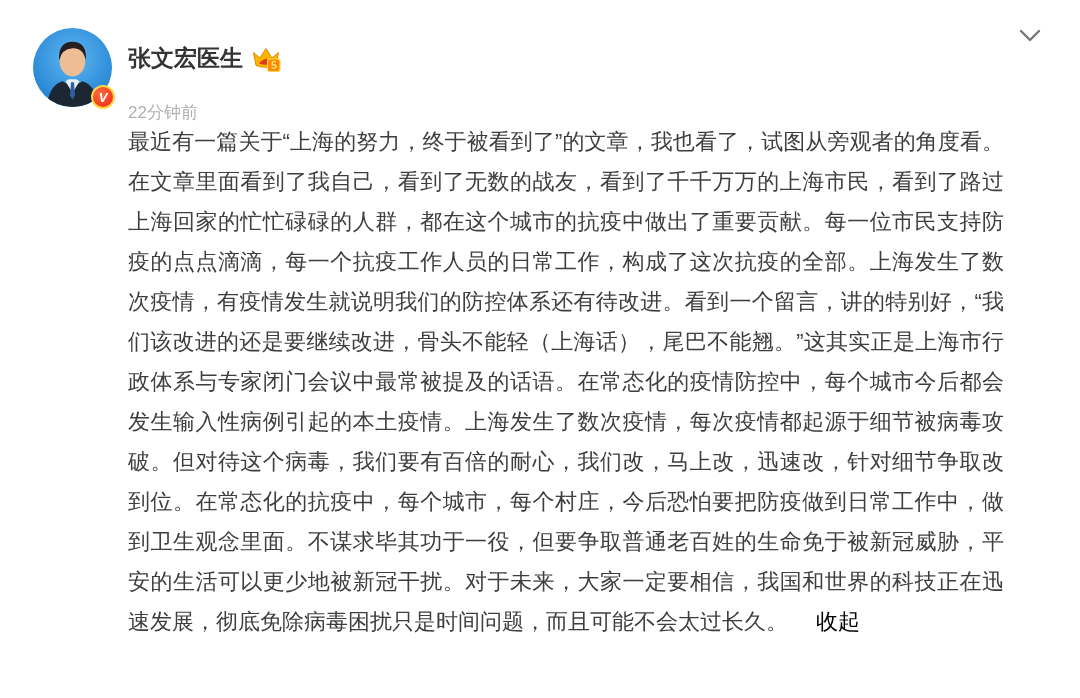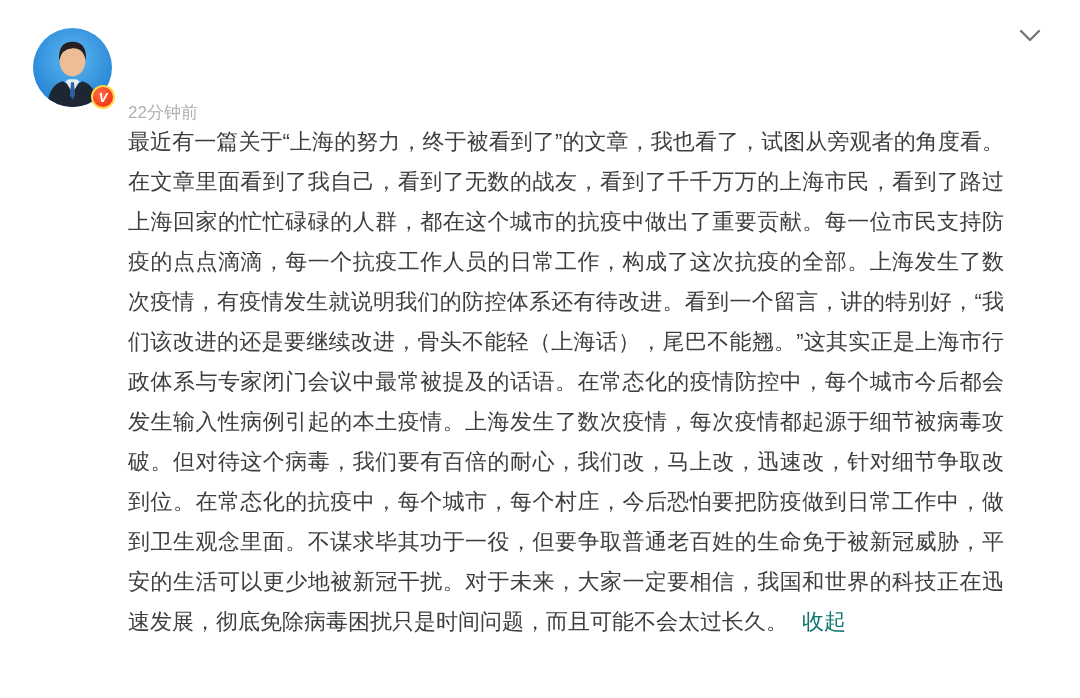--- a/index.html
+++ b/index.html
@@ -51,22 +51,22 @@
 
   
   .post-body {
     position: absolute; left: 128px; top: 122px;
     width: 876px;
     font-size: 22px; line-height: 40px;
     color: #3e3e3e;
     text-align: justify;
   }
   .collapse-link {
-    color: #0f766e; text-decoration: none; cursor: pointer;
-    margin-left: 14px; white-space: nowrap;
+    color: #000000; text-decoration: none; cursor: pointer;
+    margin-left: 28px; white-space: nowrap;
   }
 </style>
 </head>
 <body>
 
 <div class="post">
 
   <div class="post-header">
 
     <div class="avatar-wrap">
@@ -82,20 +82,31 @@
           <path d="M14 80 Q16 58 30 54 L40 60 L50 54 Q64 58 66 80 Z" fill="#1d2733"></path>
           <path d="M33 54 L40 66 L47 54 L44 52 L36 52 Z" fill="#e9eef2"></path>
           <path d="M38.5 55 L41.5 55 L42.5 68 L40 72.5 L37.5 68 Z" fill="#2e5fa3"></path>
           <ellipse cx="40" cy="34" rx="13" ry="15" fill="#edbd96"></ellipse>
           <path d="M26.5 33 Q25 14 40 14 Q55 14 53.5 33 Q51 20 40 20.5 Q29 21 26.5 33 Z" fill="#262020"></path>
         </svg>
       </span>
       <span class="v-badge">V</span>
     </div>
 
+    <div class="name-row">
+      <span class="username">张文宏医生</span>
+      <span class="crown">
+        <svg width="30" height="27" viewBox="0 0 30 27" xmlns="http://www.w3.org/2000/svg">
+          <path d="M2.5 6.5 L9 12 L15 2.5 L21 12 L27.5 6.5 L25 19.5 Q15 23 5 19.5 Z" fill="#ffb400" stroke="#e08b00" stroke-width="1"></path>
+          <path d="M8 17.5 Q15 8.5 22 17.5 Q15 20 8 17.5 Z" fill="#e03a1e"></path>
+          <rect x="16.5" y="13" width="12.5" height="12.5" rx="2.5" fill="#ff8800" stroke="#ffd84d" stroke-width="1.2"></rect>
+          <text x="22.8" y="23" font-size="10.5" font-weight="bold" fill="#ffe27a" text-anchor="middle" font-family="Liberation Sans, sans-serif">5</text>
+        </svg>
+      </span>
+    </div>
 
     <div class="timestamp">22分钟前</div>
 
     <div class="chevron">
       <svg width="22" height="13" viewBox="0 0 22 13" xmlns="http://www.w3.org/2000/svg">
         <path d="M2 2 L11 11 L20 2" stroke="#767676" stroke-width="2.4" fill="none" stroke-linecap="round" stroke-linejoin="round"></path>
       </svg>
     </div>
 
   </div>

